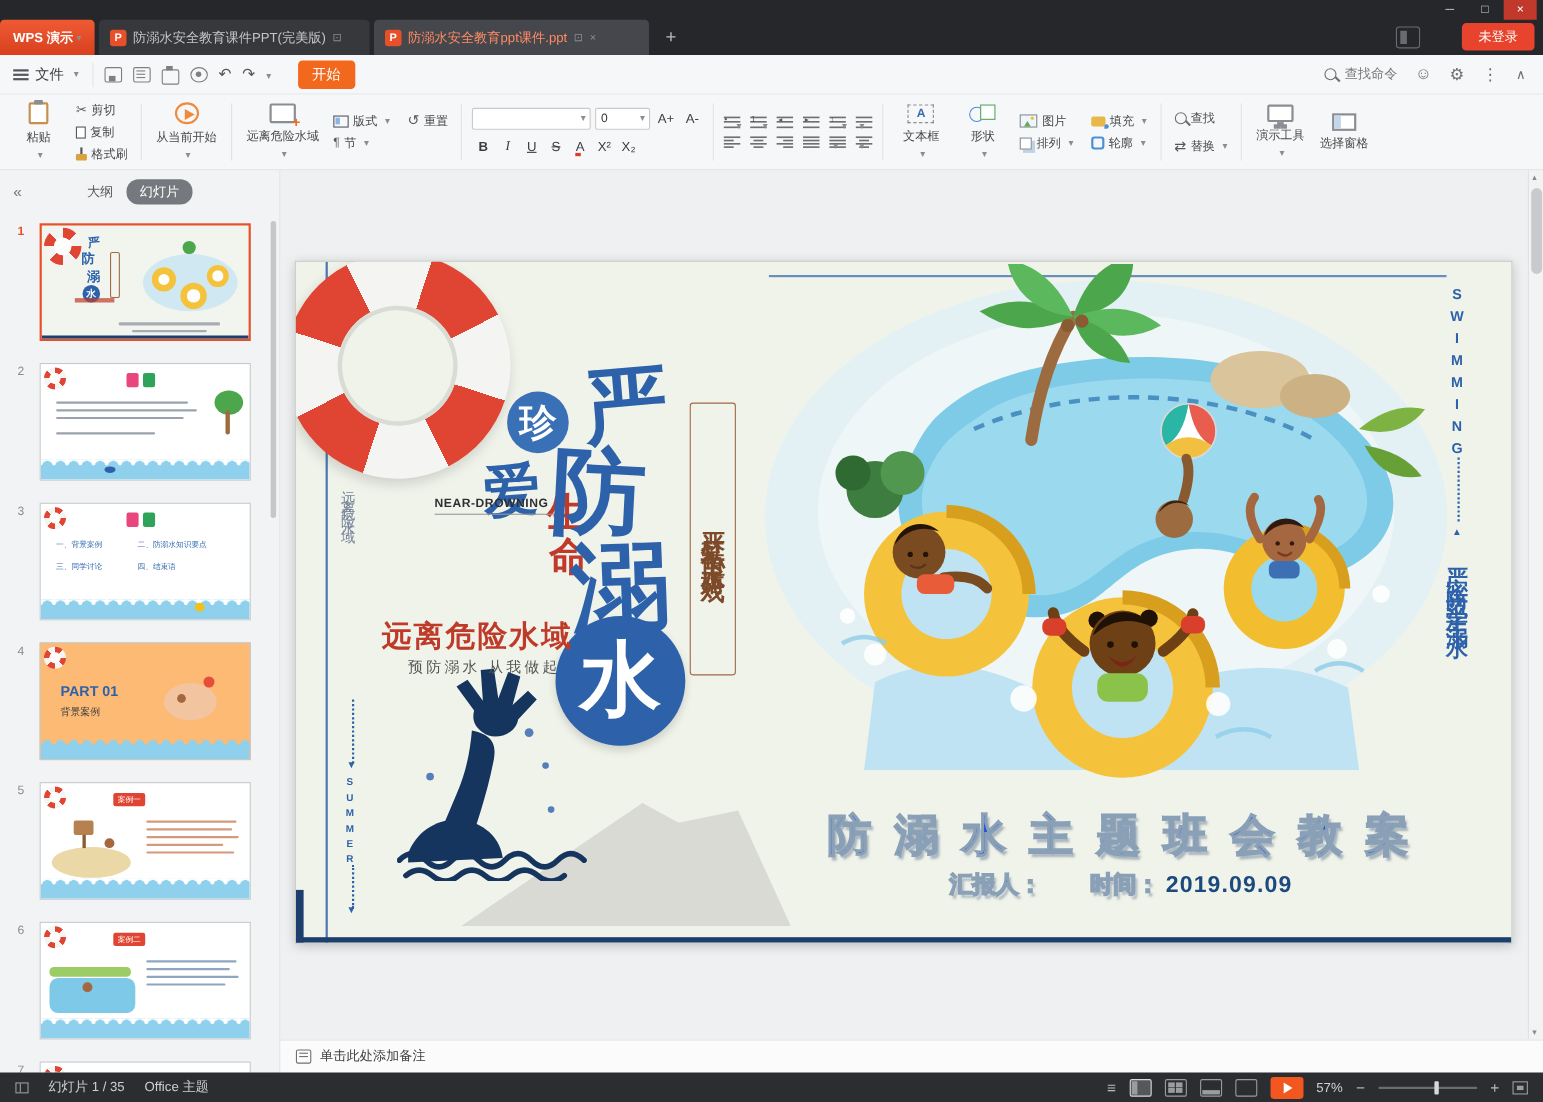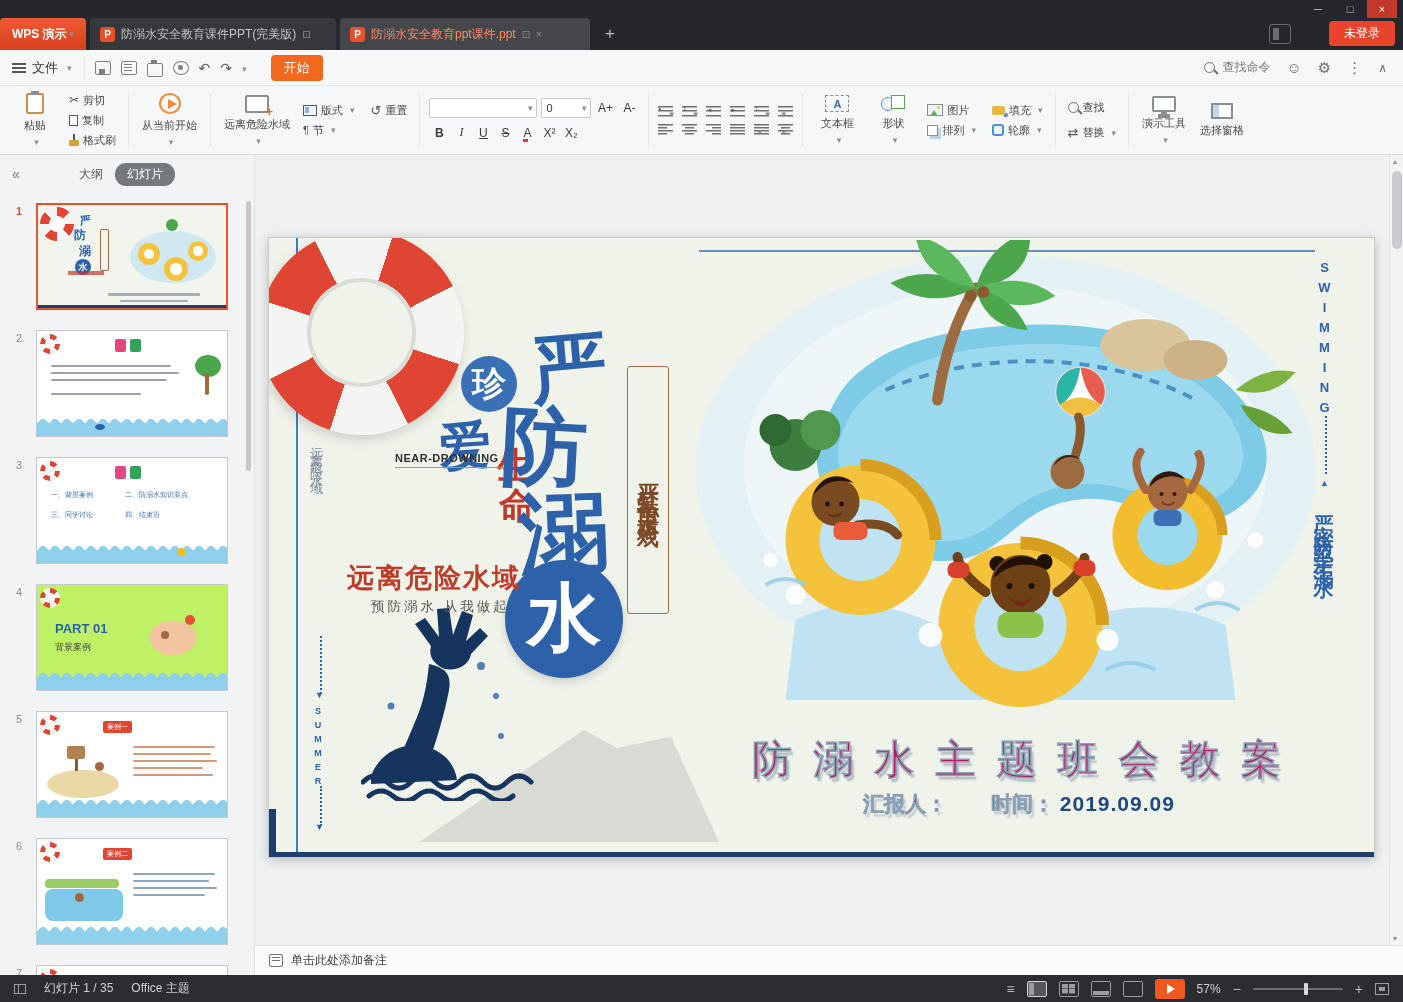--- a/index.html
+++ b/index.html
@@ -187,21 +187,21 @@
   .near{position:absolute; left:126px; top:214px; width:108px;}
   .near h4{font-size:11px; letter-spacing:.5px; color:#2e2f33; border-bottom:1px solid #999; padding-bottom:3px; margin-bottom:4px;}
   .near p{font-size:8px; line-height:1.5; color:#666; text-align:justify;}
   .left-vert{position:absolute; left:38px; top:198px; font-size:13px; color:#76839a; letter-spacing:7px;}
   .warn-box{position:absolute; left:358px; top:128px; width:42px; height:248px; border:1px solid #a06a45; border-radius:3px;
     display:flex; align-items:center; justify-content:center; font-size:22px; color:#7d4a2a; letter-spacing:6px; font-weight:bold;}
   .red-title{position:absolute; left:78px; top:322px; font-size:27px; font-weight:900; color:#bf3a28; letter-spacing:2px;}
   .red-sub{position:absolute; left:102px; top:360px; font-size:13.5px; color:#555; letter-spacing:3px;}
   .mountain{position:absolute; left:150px; top:492px; width:300px; height:112px; background:#d8dad3;
     clip-path:polygon(0 100%, 55% 0, 66% 16%, 84% 6%, 100% 100%);}
-  .hollow{color:#be185d; -webkit-text-stroke:1.5px #8aa0b6; text-shadow:2.5px 3.5px 2px rgba(100,120,145,.5); font-weight:normal;}
+  .hollow{color:#1d4ed8; -webkit-text-stroke:1.5px #8aa0b6; text-shadow:2.5px 3.5px 2px rgba(100,120,145,.5); font-weight:bold;}
   .big-title{position:absolute; left:470px; top:494px; width:560px; text-align:center; font-size:40px; letter-spacing:5px;}
   .report-line{position:absolute; left:470px; top:552px; width:560px; text-align:center; font-size:21px;}
   .report-line .date{color:#1d4a7e; font-weight:700; -webkit-text-stroke:0; text-shadow:none; letter-spacing:1px;}
   .swim-vert{position:absolute; left:1048px; top:22px; font-size:13px; font-weight:bold; color:#2d62ab; letter-spacing:5px;}
   .dotline{position:absolute; width:0; border-left:2px dotted #2d62ab;}
   .arrowc{position:absolute; color:#2d62ab; font-size:9px;}
   .right-vert{position:absolute; left:1042px; top:262px; font-size:20px; color:#2d62ab; letter-spacing:9px; font-weight:bold;}
   .summer-vert{position:absolute; left:44px; top:468px; font-size:9px; color:#2d62ab; letter-spacing:4px; font-weight:bold;}
 
   
@@ -503,21 +503,21 @@
       <span class="toc-item" style="left:88px;top:32px;">二、防溺水知识要点</span>
       <span class="toc-item" style="left:14px;top:52px;">三、同学讨论</span>
       <span class="toc-item" style="left:88px;top:52px;">四、结束语</span>
       <span class="wave"></span>
       <span class="abs" style="left:140px;bottom:7px;width:9px;height:8px;border-radius:50%;background:#f3c019;"></span>
     </div>
   </div>
 
   <div class="srow">
     <span class="t-num">4</span>
-    <div class="thumb" style="background:#bef264;">
+    <div class="thumb" style="background:#fdba74;">
       <span class="ring" style="left:3px;top:3px;width:20px;height:20px;"></span>
       <span class="abs" style="left:18px;top:36px;font-size:13px;font-weight:bold;color:#2d62ab;">PART 01</span>
       <span class="abs" style="left:18px;top:56px;font-size:9px;color:#444;">背景案例</span>
       <span class="abs" style="left:112px;top:36px;width:48px;height:34px;border-radius:50%;background:#f2c4a0;"></span>
       <span class="abs" style="left:148px;top:30px;width:10px;height:10px;border-radius:50%;background:#e74c3c;"></span>
       <span class="abs" style="left:124px;top:46px;width:8px;height:8px;border-radius:50%;background:#a5673f;"></span>
       <span class="wave"></span>
     </div>
   </div>
 

